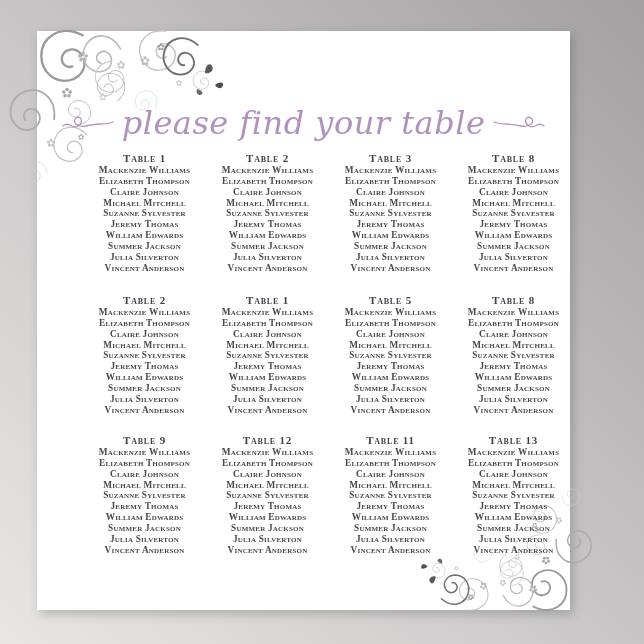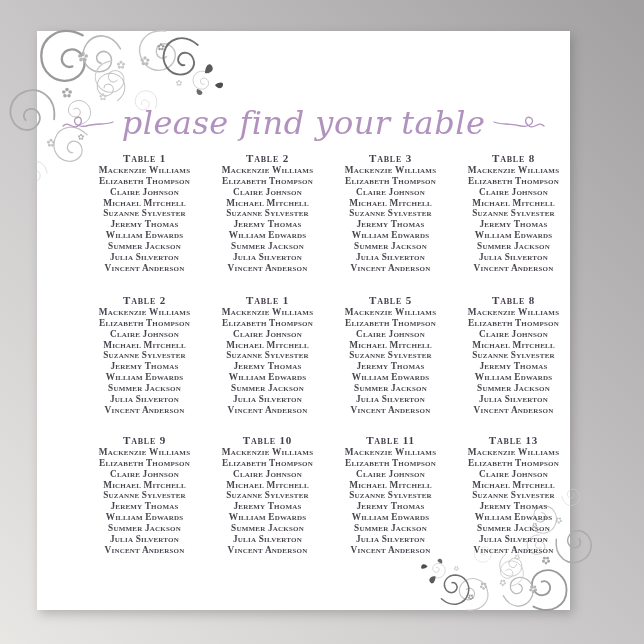--- a/index.html
+++ b/index.html
@@ -253,21 +253,21 @@
           <div class="guest">Suzanne Sylvester</div>
           <div class="guest">Jeremy Thomas</div>
           <div class="guest">William Edwards</div>
           <div class="guest">Summer Jackson</div>
           <div class="guest">Julia Silverton</div>
           <div class="guest">Vincent Anderson</div>
         </div>
   </div>
 
   <div class="table-block">
-    <div class="table-label">Table 10</div>
+    <div class="table-label">Table 12</div>
     <div class="guest-list">
           <div class="guest">Mackenzie Williams</div>
           <div class="guest">Elizabeth Thompson</div>
           <div class="guest">Claire Johnson</div>
           <div class="guest">Michael Mitchell</div>
           <div class="guest">Suzanne Sylvester</div>
           <div class="guest">Jeremy Thomas</div>
           <div class="guest">William Edwards</div>
           <div class="guest">Summer Jackson</div>
           <div class="guest">Julia Silverton</div>

